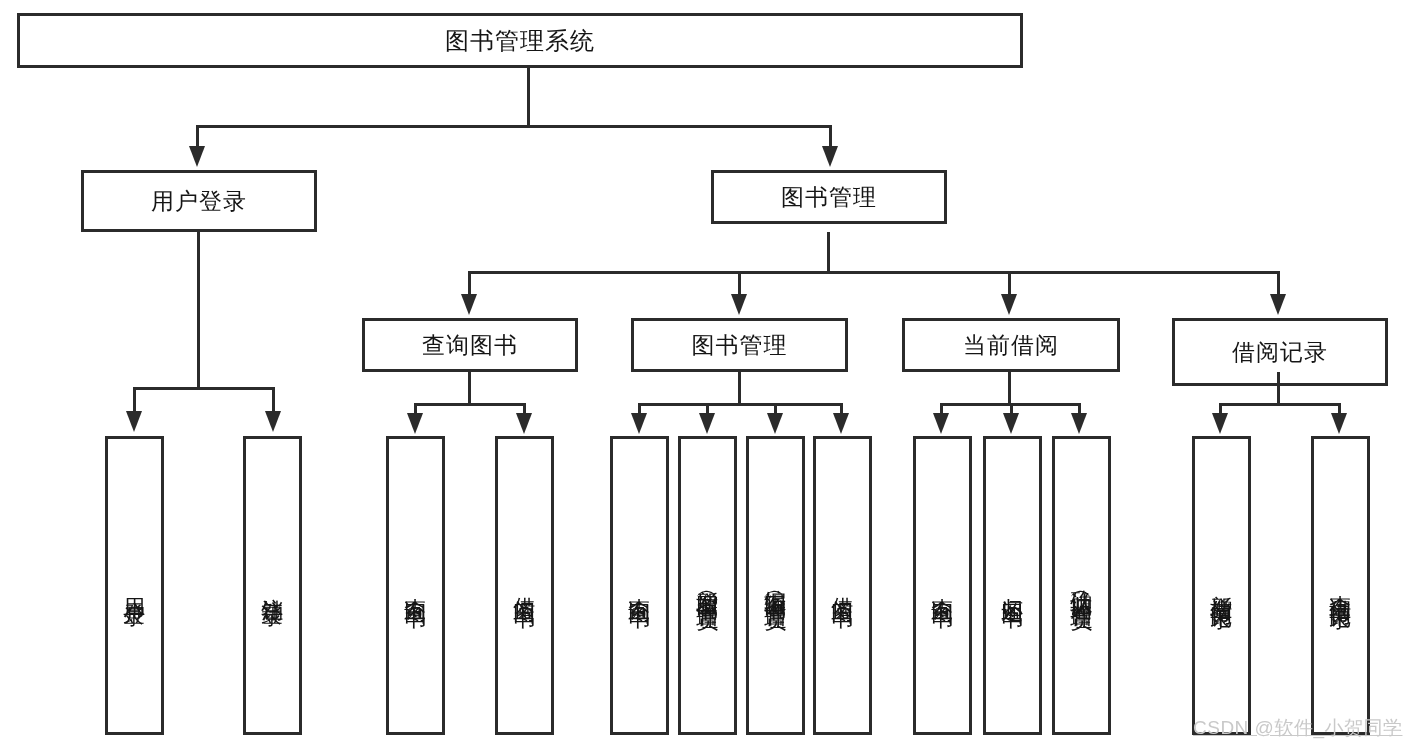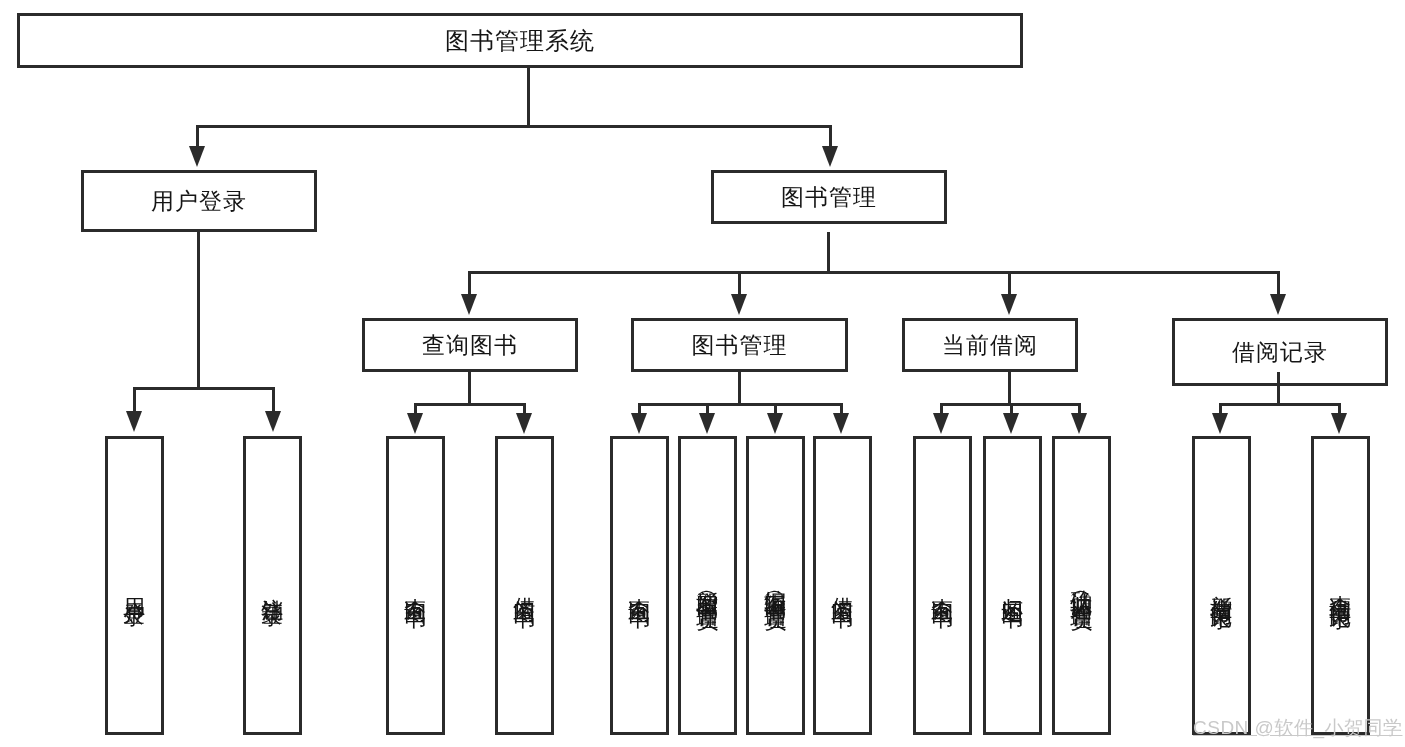--- a/index.html
+++ b/index.html
@@ -126,21 +126,21 @@
   <div class="arrow" style="left:1001px; top:294px;"></div>
   <div class="vline" style="left:1277px; top:271px; width:3px; height:25px;"></div>
   <div class="arrow" style="left:1270px; top:294px;"></div>
 
   <div class="node lvl3" style="left:362px; top:318px; width:216px; height:54px;">
     <span>查询图书</span>
   </div>
   <div class="node lvl3" style="left:631px; top:318px; width:217px; height:54px;">
     <span>图书管理</span>
   </div>
-  <div class="node lvl3" style="left:902px; top:318px; width:176px; height:54px;">
+  <div class="node lvl3" style="left:902px; top:318px; width:218px; height:54px;">
     <span>当前借阅</span>
   </div>
   <div class="node lvl3" style="left:1172px; top:318px; width:216px; height:68px;">
     <span>借阅记录</span>
   </div>
 
   <div class="vline" style="left:468px; top:372px; width:3px; height:34px;"></div>
   <div class="hline" style="left:414px; top:403px; width:112px; height:3px;"></div>
   <div class="vline" style="left:414px; top:403px; width:3px; height:12px;"></div>
   <div class="arrow" style="left:407px; top:413px;"></div>

